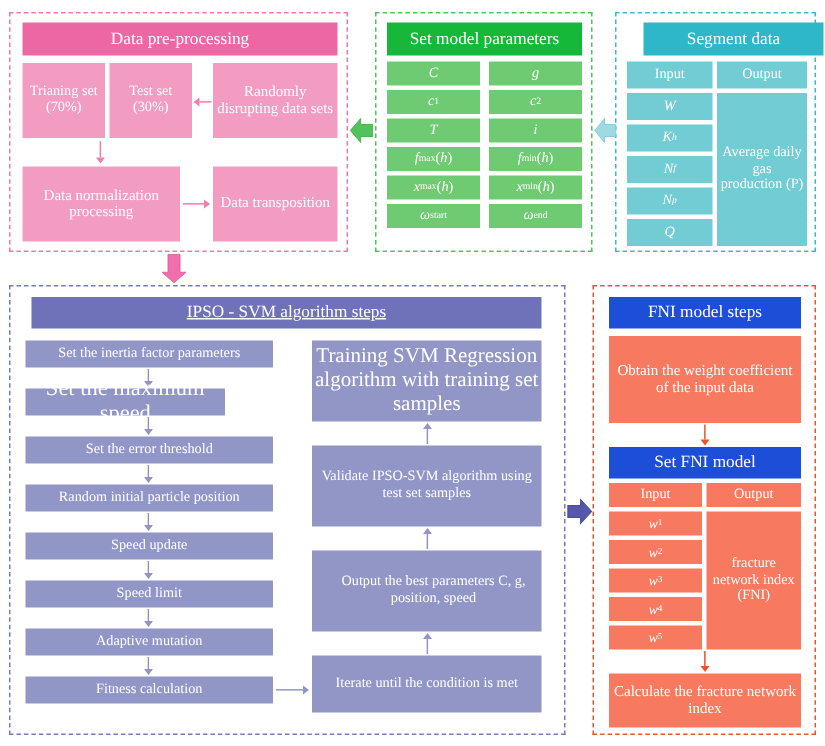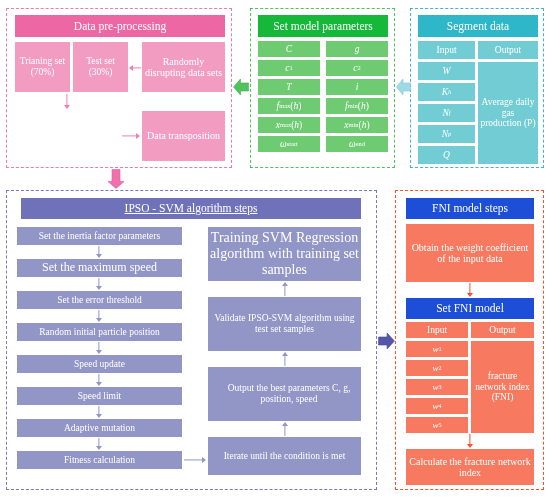--- a/index.html
+++ b/index.html
@@ -35,21 +35,21 @@
     line-height: 1.12;
     padding: 1px 2px;
   }
   .hdr { font-size: 11.5px; }
 
   
   .pink-hd   { background: #ED67A4; }
   .pink-bd   { background: #F39CC1; }
   .green-hd  { background: #16B839; }
   .green-bd  { background: #6FCB72; }
-  .cyan-hd   { background: #2EB7C8; }
+  .cyan-hd   { background: #2EB7C8; margin-left: 11px; }
   .cyan-bd   { background: #72CCD4; }
   .purple-hd { background: #6F72B8; }
   .purple-bd { background: #9196C6; }
   .red-hd    { background: #1d4ed8; }
   .red-bd    { background: #F7795F; }
 
   
   .conn { position: absolute; }
   .conn .ln { position: absolute; background: currentColor; }
   .conn .hd2 { position: absolute; width: 0; height: 0; }
@@ -99,20 +99,21 @@
 
     <div class="box pink-bd" style="left:66px; top:33px; width:55px; height:50px; font-size:9.5px;">Test set (30%)</div>
 
     <div class="box pink-bd" style="left:135px; top:33px; width:83px; height:50px; font-size:10px;">Randomly disrupting data sets</div>
 
     <div class="conn h-left c-pink" style="left:122px; top:55px; width:12px; height:8px;">
       <span class="ln"></span>
         <span class="hd2"></span>
     </div>
 
+    <div class="box pink-bd" style="left:8px; top:102px; width:105px; height:50px; font-size:10px;">Data normalization processing</div>
 
     <div class="conn v-down c-pink" style="left:56px; top:85px; width:8px; height:15px;">
       <span class="ln"></span>
         <span class="hd2"></span>
     </div>
 
     <div class="box pink-bd" style="left:135px; top:102px; width:83px; height:50px; font-size:10px;">Data transposition</div>
 
     <div class="conn h-right c-pink" style="left:115px; top:123px; width:18px; height:8px;">
       <span class="ln"></span>
@@ -195,21 +196,21 @@
   <div class="panel purple" style="left:6px; top:190px; width:371px; height:300px;">
 
     <div class="box purple-hd hdr" style="left:14px; top:7px; width:340px; height:21px;text-decoration:underline;">IPSO - SVM algorithm steps</div>
 
     <div class="box purple-bd" style="left:10px; top:36px; width:165px; height:18px; font-size:9.5px;">Set the inertia factor parameters</div>
     <div class="conn v-down c-purple" style="left:88px; top:55px; width:8px; height:12px;">
         <span class="ln"></span>
         <span class="hd2"></span>
       </div>
 
-    <div class="box purple-bd" style="left:10px; top:68px; width:165px; height:18px; font-size:12px;">Set the maximum speed</div>
+    <div class="box purple-bd" style="left:10px; top:68px; width:133px; height:18px; font-size:15px;">Set the maximum speed</div>
     <div class="conn v-down c-purple" style="left:88px; top:87px; width:8px; height:12px;">
         <span class="ln"></span>
         <span class="hd2"></span>
       </div>
 
     <div class="box purple-bd" style="left:10px; top:100px; width:165px; height:18px; font-size:9.5px;">Set the error threshold</div>
     <div class="conn v-down c-purple" style="left:88px; top:119px; width:8px; height:12px;">
         <span class="ln"></span>
         <span class="hd2"></span>
       </div>

